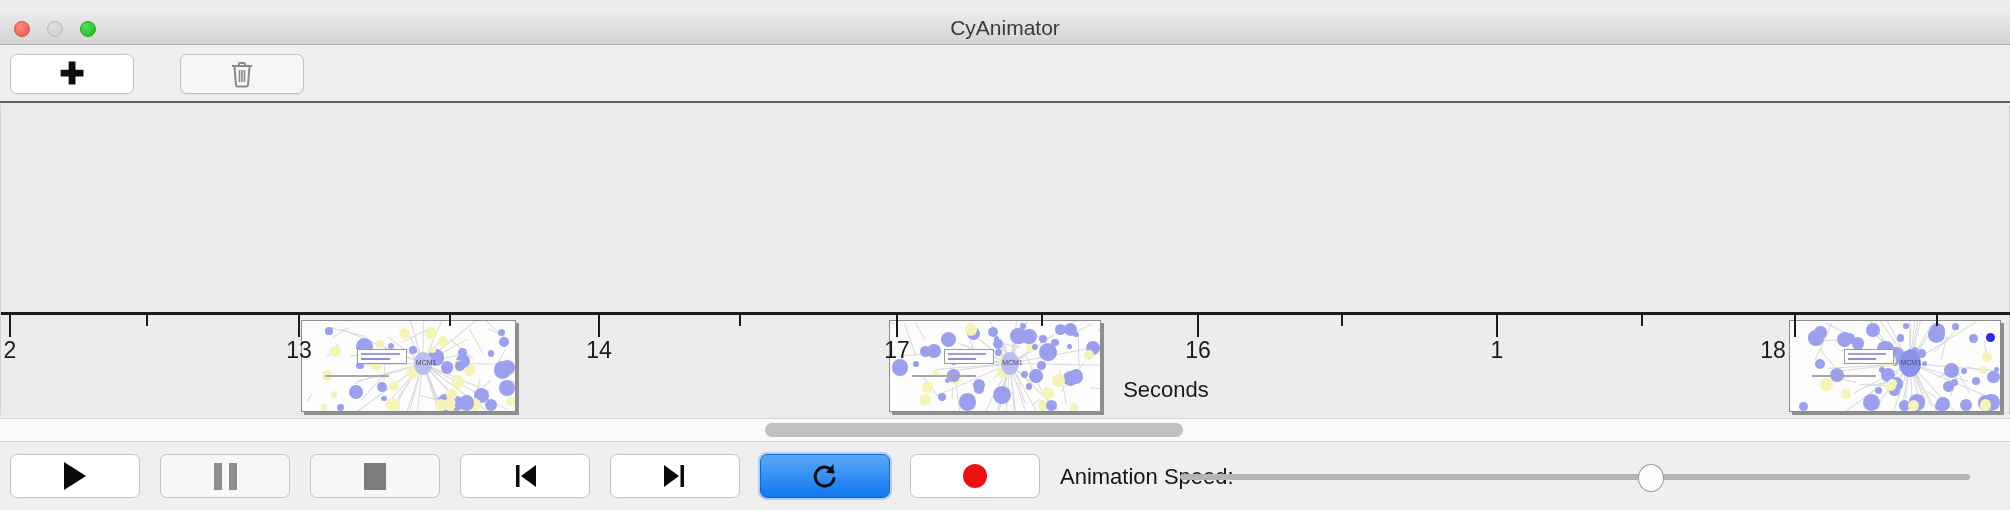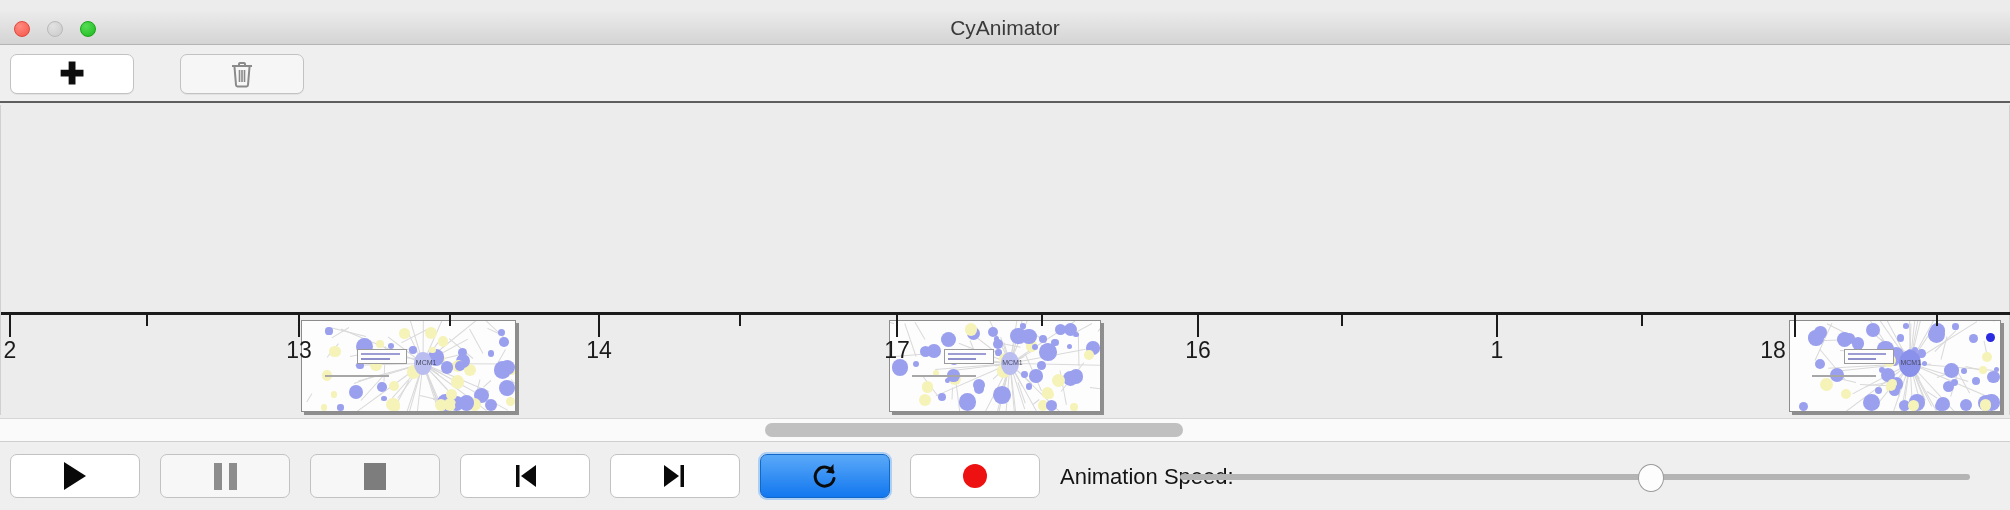--- a/index.html
+++ b/index.html
@@ -546,20 +546,23 @@
         <div class="tick major" style="left: 1196px;"></div>
         <div class="tick-label" style="left: 1197px;">16</div>
         <div class="tick minor" style="left: 1340px;"></div>
         <div class="tick major" style="left: 1495px;"></div>
         <div class="tick-label" style="left: 1496px;">1</div>
         <div class="tick minor" style="left: 1640px;"></div>
         <div class="tick major" style="left: 1793px;"></div>
         <div class="tick-label" style="left: 1772px;">18</div>
         <div class="tick minor" style="left: 1935px;"></div>
       </div>
+    <div class="axis-title">
+      <span>Seconds</span>
+    </div>
   </div>
 
   <div class="scroll-sep"></div>
   <div class="scrollbar">
     <div class="scroll-thumb" id="scroll-thumb" style="left: 765px; width: 418px;"></div>
   </div>
 
   <div class="controls">
 
     <div class="cbtn" style="left:10px;">

